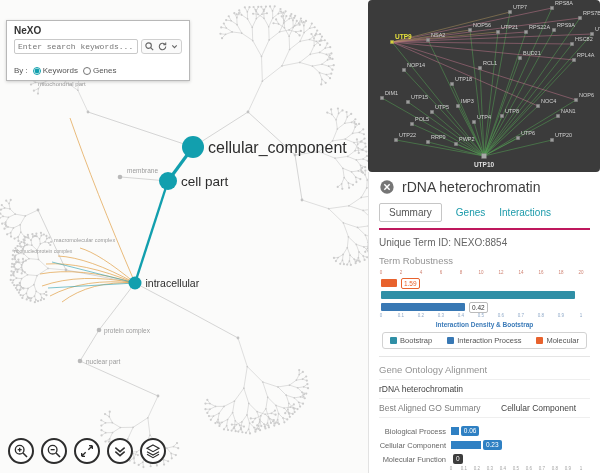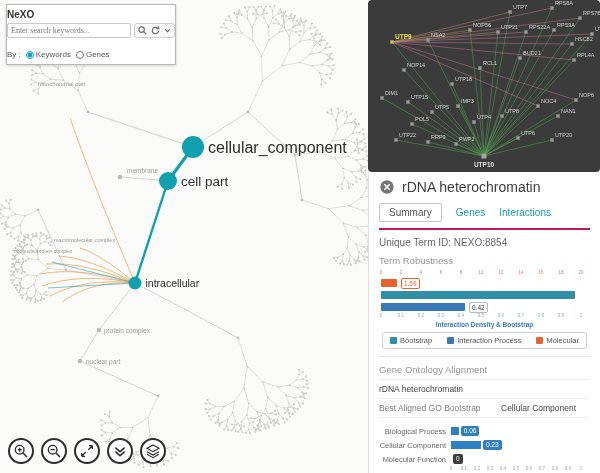--- a/index.html
+++ b/index.html
@@ -4,26 +4,26 @@
 <style>
   html,body{margin:0;padding:0;}
   body{width:600px;height:473px;overflow:hidden;position:relative;background:#fff;
        font-family:"Liberation Sans",sans-serif;-webkit-font-smoothing:antialiased;}
 
   
   #tree-panel{position:absolute;left:0;top:0;width:368px;height:473px;background:#fbfbfa;text-align:right;}
   #tree-svg{position:absolute;left:0;top:0;}
 
   
-  #search-card{position:absolute;left:6px;top:4px;width:168px;background:#fff;
-    border:1px solid #b8b8b8;box-shadow:0 1px 3px rgba(0,0,0,.18);padding:4px 0 5px;z-index:6;}
+  #search-card{position:absolute;left:6px;top:20px;width:168px;background:#fff;
+    border:1px solid #b8b8b8;box-shadow:0 1px 3px rgba(0,0,0,.18);padding:4px 7px 5px;z-index:6;}
   .sc-title{font-size:10px;font-weight:bold;color:#333;margin-bottom:3px;}
   .sc-row{display:flex;align-items:center;gap:3px;}
   #search-input{flex:1;min-width:0;font-size:8px;padding:2px 3px;border:1px solid #c9c9c9;
-    border-radius:2px;color:#444;font-family:Liberation Serif, serif;}
+    border-radius:2px;color:#444;font-family:Liberation Mono, monospace;}
   .icon-group{display:flex;align-items:center;border:1px solid #d0d0d0;border-radius:3px;padding:1px 2px;gap:2px;background:#fafafa;}
   .icon-group svg{display:block;}
   .by-row{margin-top:12px;font-size:8px;color:#555;gap:5px;}
   .by-row label{display:flex;align-items:center;gap:2px;cursor:pointer;}
   .by-row input[type=radio]{width:8px;height:8px;margin:0;accent-color:#12a0ad;}
 
   
   #toolbar{position:absolute;left:8px;bottom:9px;display:flex;gap:7px;z-index:6;}
   .tool-btn{width:26px;height:26px;border-radius:50%;border:2px solid #2d2d2d;background:rgba(255,255,255,.95);
     display:flex;align-items:center;justify-content:center;padding:0;cursor:pointer;}
@@ -1855,21 +1855,21 @@
   </div>
 
   <hr>
   <div class="section-title">Gene Ontology Alignment</div>
 
   <div>
     <div class="a-row">
       <span class="a-value">rDNA heterochromatin</span>
     </div>
     <div class="a-row">
-      <span class="a-label">Best Aligned GO Bootstrap</span>
+      <span class="a-label">Best Aligned GO Summary</span>
       <span class="a-value">Cellular Component</span>
     </div>
   </div>
 
   <div id="chart2">
       <div class="g-row">
         <div class="g-label">Biological Process</div>
         <div class="g-bar-area">
           <div class="g-bar" style="width: 7.8px; background: rgb(47, 128, 195);"></div>
           <span class="g-chip" style="left: 9.8px; background: rgb(47, 128, 195);">0.06</span>

